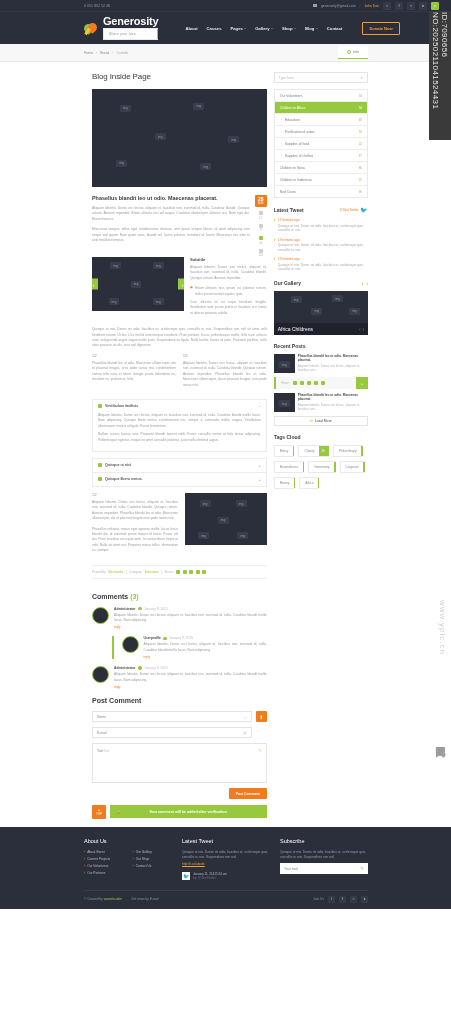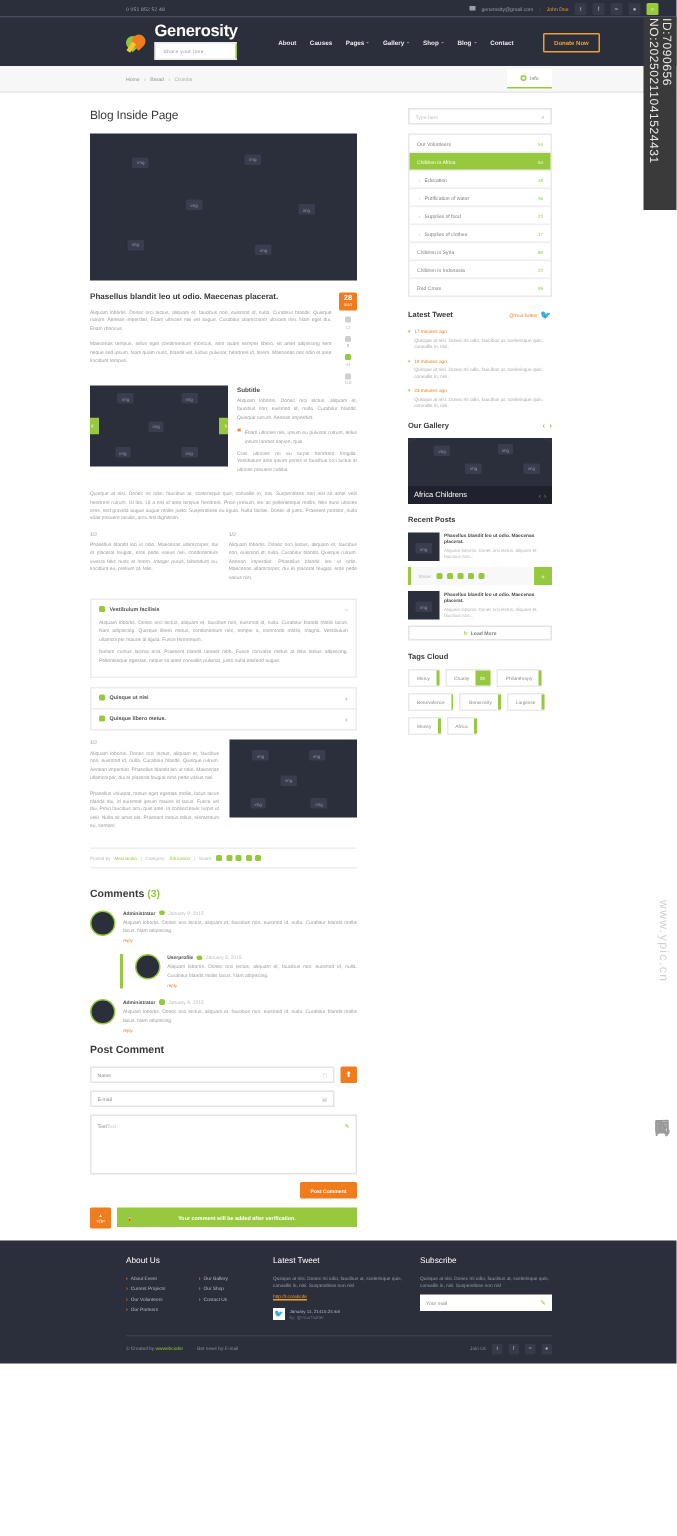--- a/index.html
+++ b/index.html
@@ -93,21 +93,21 @@
   .crumbs .cur { color: #aaa; }
   .info-btn {
     margin-left: auto; margin-right: 83px;
     background: #fff; border-bottom: 1.5px solid #96c93d;
     padding: 4px 9px; font-size: 3.4px; color: #777;
     display: flex; align-items: center; gap: 2.5px;
   }
   .dot-green { width: 4px; height: 4px; border-radius: 50%; border: 1px solid #96c93d; }
 
   
-  .body-wrap { display: flex; padding: 10px 83px 0 60px; gap: 7px; justify-content: space-between; }
+  .body-wrap { display: flex; padding: 10px 83px 0 92px; gap: 7px; justify-content: space-between; }
   .main-col { width: 178px; }
   .side-col { width: 96px; }
 
   .page-title { font-size: 8px; color: #3b3b3b; font-weight: normal; margin-bottom: 8px; letter-spacing: -0.1px;}
 
   .search-box {
     border: 1px solid #e4e4e4; height: 11px; display:flex; align-items:center;
     padding: 0 4px; font-size: 3.4px; color: #bdbdbd; background: #fff; margin-bottom: 6px;
   }
   .search-box .mag { margin-left:auto; color: #9a9a9a; font-size: 4px; }

